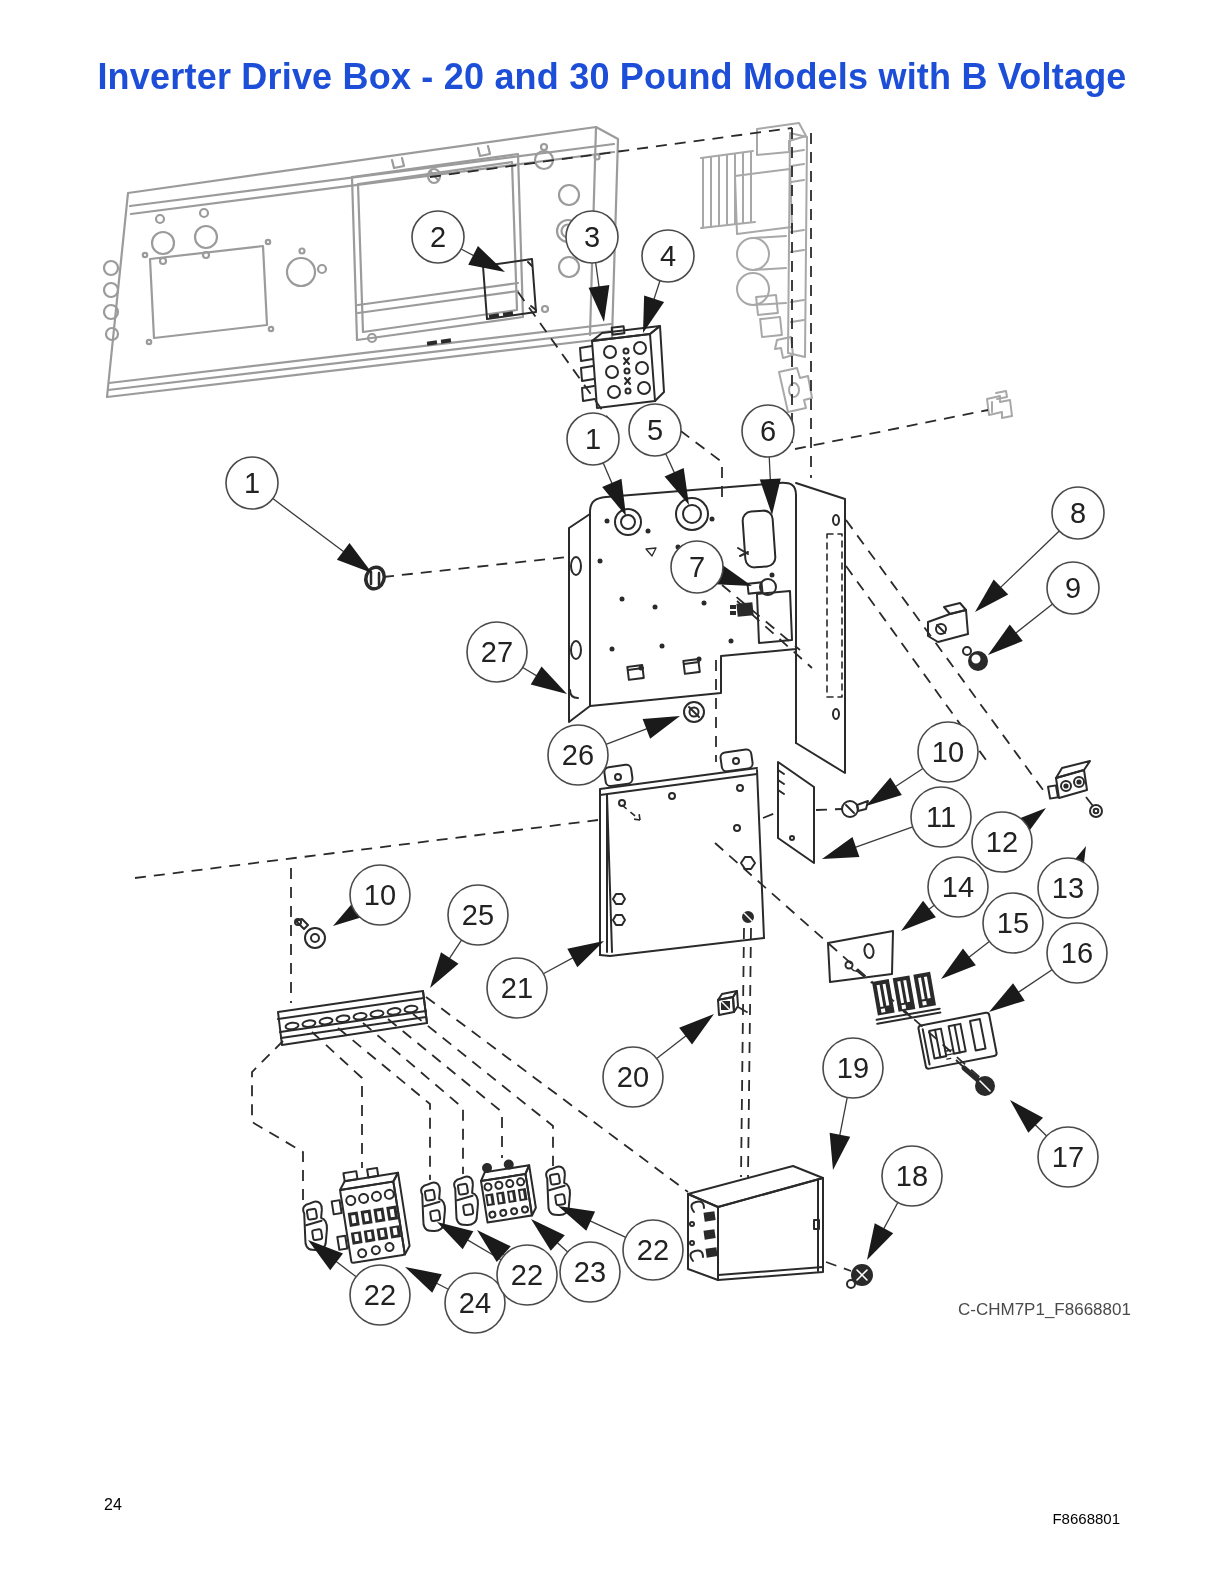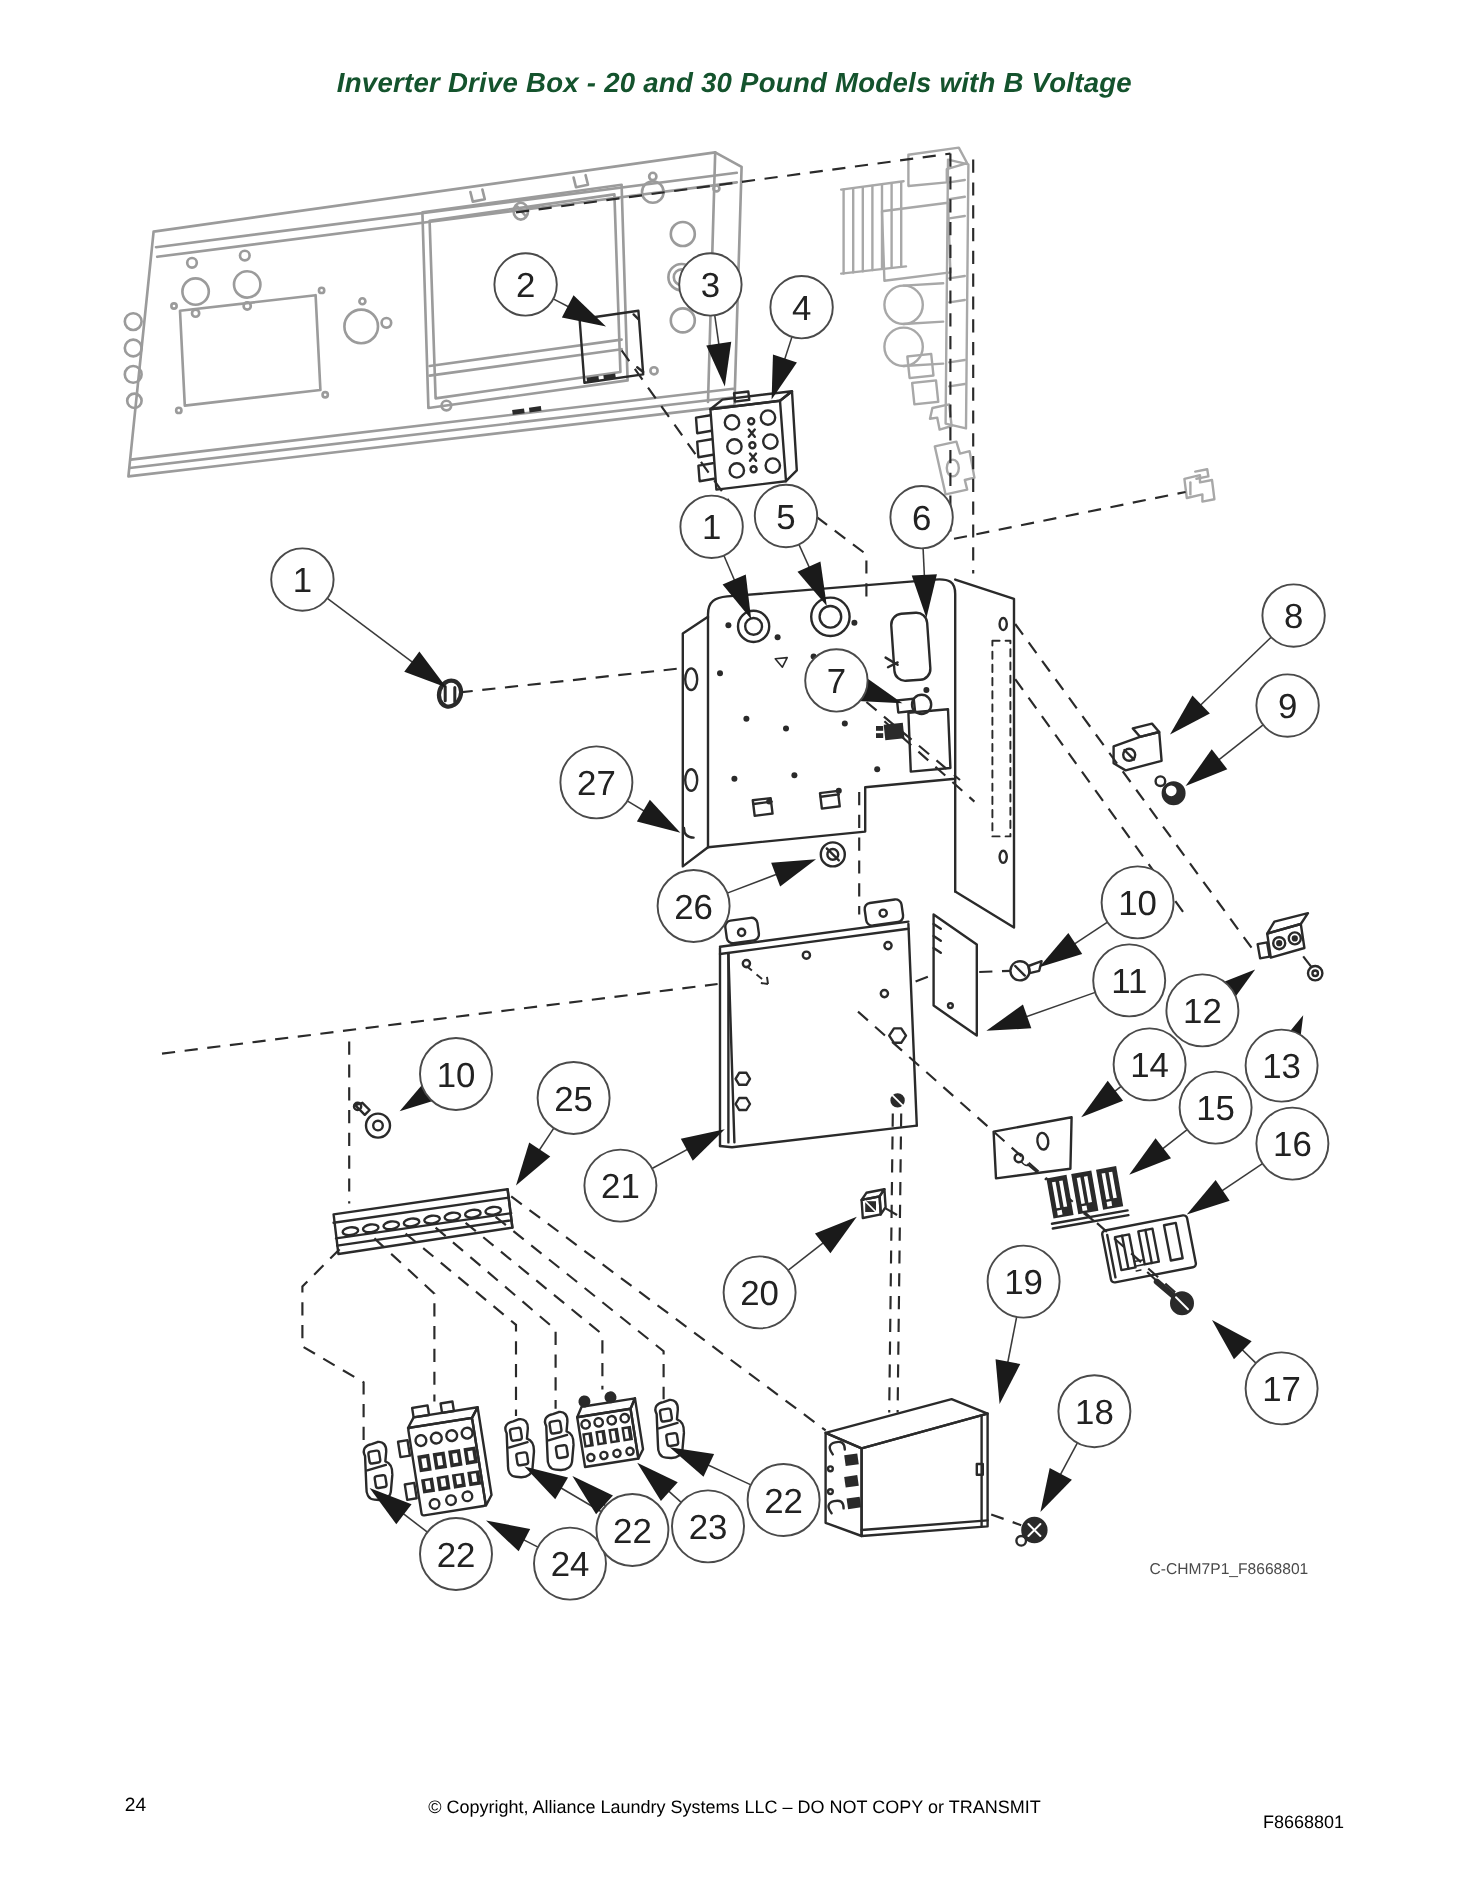--- a/index.html
+++ b/index.html
@@ -1,21 +1,21 @@
 <!DOCTYPE html>
 <html><head>
 <meta charset="utf-8">
 <style>
   html,body{margin:0;padding:0;background:#fff;}
   .page{position:relative;width:1224px;height:1584px;background:#fff;
         font-family:"Liberation Sans",sans-serif;overflow:hidden;}
   .title{position:absolute;top:56px;left:0;width:100%;margin:0;text-align:center;
-         font-size:23px;font-weight:bold;color:#14532d;letter-spacing:.2px;font-style:italic;}
+         font-size:36px;font-weight:bold;color:#1d4ed8;letter-spacing:.2px;}
   #diagram-svg{position:absolute;left:0;top:0;}
-  .figure-code{position:absolute;left:958px;top:1300px;font-size:13px;color:#4a4a4a;}
+  .figure-code{position:absolute;left:958px;top:1300px;font-size:17px;color:#4a4a4a;}
   .footer{position:absolute;left:0;top:1496px;width:100%;height:30px;font-size:15px;color:#000;}
   .footer .pageno{position:absolute;left:104px;top:0;font-size:16px;}
   .footer .copy{position:absolute;left:0;width:100%;text-align:center;top:2px;}
   .footer .docno{position:absolute;right:104px;top:14px;}
   
   .blk{stroke:#2a2a2a;fill:none;stroke-width:2;stroke-linejoin:round;stroke-linecap:round;}
   .blk-thin{stroke:#2a2a2a;fill:none;stroke-width:1.3;}
   .gry{stroke:#9b9b9b;fill:none;stroke-width:2.2;stroke-linejoin:round;stroke-linecap:round;}
   .gry2{stroke:#a8a8a8;fill:none;stroke-width:2;stroke-linejoin:round;stroke-linecap:round;}
   .dash{stroke:#2a2a2a;fill:none;stroke-width:1.8;stroke-dasharray:11 8;}
@@ -658,16 +658,15 @@
           <circle cx="653" cy="1250" r="30" class="callout-circle"></circle>
           <text x="653" y="1250" dy="0.36em" class="callout-label">22</text>
         </g>
       </g>
   </svg>
 
   <div class="figure-code">C-CHM7P1_F8668801</div>
 
   <div class="footer">
     <span class="pageno">24</span>
-    <span class="copy">© Copyright, Alliance Laundry Systems LLC – DO NOT COPY or TRANSMIT</span>
     <span class="docno">F8668801</span>
   </div>
 </div>
 
 </body></html>

